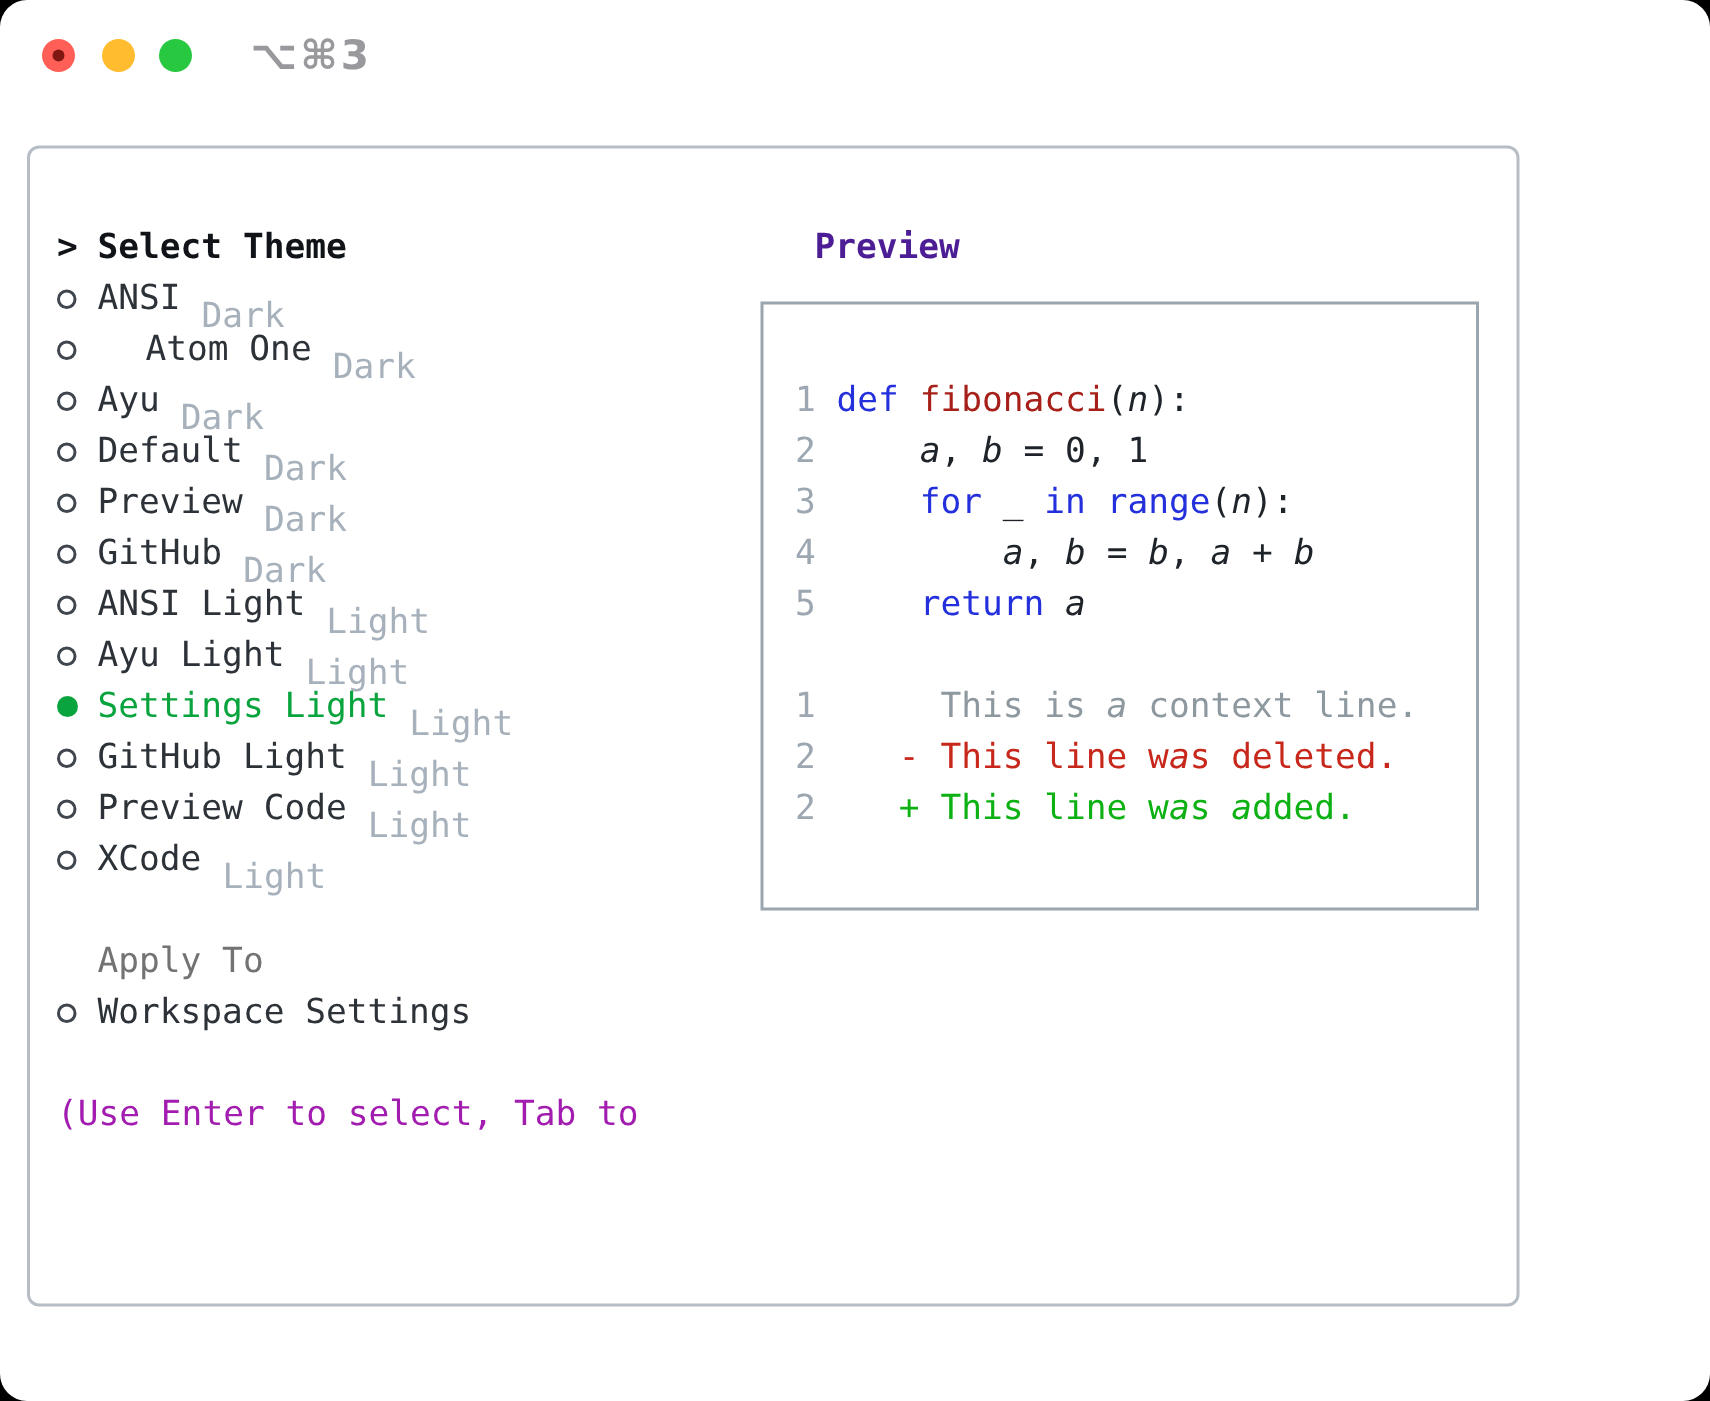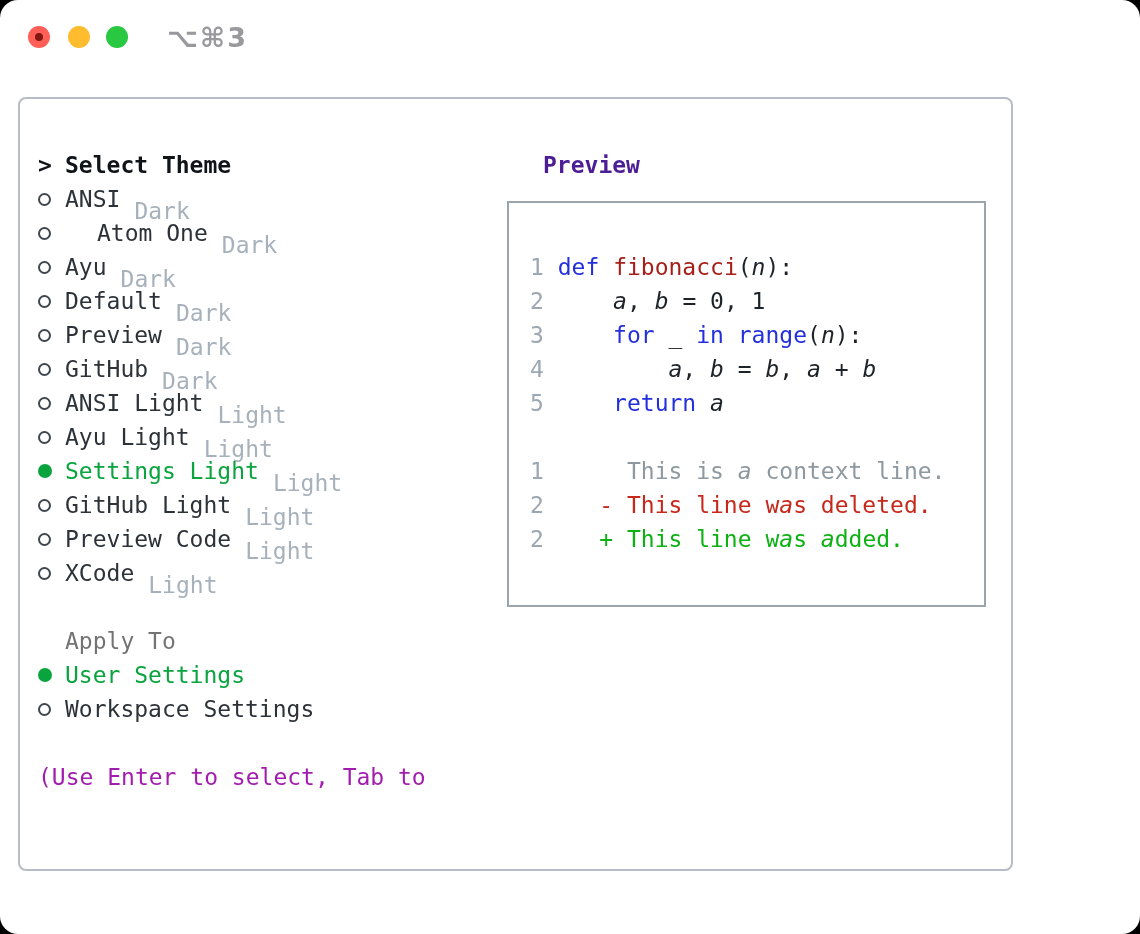--- a/index.html
+++ b/index.html
@@ -78,21 +78,20 @@
           <div class="row"><span class="marker"><span class="circ"></span></span><span style="color: rgb(44, 50, 56);">Preview</span><span class="badge" style="color: rgb(167, 177, 187);">Dark</span></div>
           <div class="row"><span class="marker"><span class="circ"></span></span><span style="color: rgb(44, 50, 56);">GitHub</span><span class="badge" style="color: rgb(167, 177, 187);">Dark</span></div>
           <div class="row"><span class="marker"><span class="circ"></span></span><span style="color: rgb(44, 50, 56);">ANSI Light</span><span class="badge" style="color: rgb(167, 177, 187);">Light</span></div>
           <div class="row"><span class="marker"><span class="circ"></span></span><span style="color: rgb(44, 50, 56);">Ayu Light</span><span class="badge" style="color: rgb(167, 177, 187);">Light</span></div>
           <div class="row"><span class="marker"><span class="dotf" style="background: rgb(10, 164, 62);"></span></span><span style="color: rgb(10, 164, 62);">Settings Light</span><span class="badge" style="color: rgb(167, 177, 187);">Light</span></div>
           <div class="row"><span class="marker"><span class="circ"></span></span><span style="color: rgb(44, 50, 56);">GitHub Light</span><span class="badge" style="color: rgb(167, 177, 187);">Light</span></div>
           <div class="row"><span class="marker"><span class="circ"></span></span><span style="color: rgb(44, 50, 56);">Preview Code</span><span class="badge" style="color: rgb(167, 177, 187);">Light</span></div>
           <div class="row"><span class="marker"><span class="circ"></span></span><span style="color: rgb(44, 50, 56);">XCode</span><span class="badge" style="color: rgb(167, 177, 187);">Light</span></div>
           <div class="row"></div>
           <div class="row"><span class="marker"></span><span style="color: #737373;">Apply To</span></div>
-          <div class="row"><span class="marker"><span class="dotf" style="background: rgb(10, 164, 62);"></span></span><span style="color: rgb(10, 164, 62);">User Settings</span></div>
           <div class="row"><span class="marker"><span class="circ"></span></span><span style="color: rgb(44, 50, 56);">Workspace Settings</span></div>
           <div class="row"></div>
           <div class="row"><span style="color: #a21caf;">(Use Enter to select, Tab to</span></div>
         </div>
 
       <div class="preview-title" style="color: #4c1d95; margin-left: 43px;">Preview</div>
 
       <div class="preview-box" style="border-color: rgb(154, 165, 174);">
         <div class="codewrap" id="code-lines"><div class="pline"><span style="color: rgb(156, 167, 178);">1</span><span style="color: rgb(29, 35, 41);"> </span><span style="color: rgb(35, 48, 220);">def</span><span style="color: rgb(29, 35, 41);"> </span><span style="color: rgb(166, 32, 25);">fibonacci</span><span style="color: rgb(29, 35, 41);">(</span><span style="color: rgb(29, 35, 41); font-style: italic;">n</span><span style="color: rgb(29, 35, 41);">):</span></div><div class="pline"><span style="color: rgb(156, 167, 178);">2</span><span style="color: rgb(29, 35, 41);">     </span><span style="color: rgb(29, 35, 41); font-style: italic;">a</span><span style="color: rgb(29, 35, 41);">, </span><span style="color: rgb(29, 35, 41); font-style: italic;">b</span><span style="color: rgb(29, 35, 41);"> = 0, 1</span></div><div class="pline"><span style="color: rgb(156, 167, 178);">3</span><span style="color: rgb(29, 35, 41);">     </span><span style="color: rgb(35, 48, 220);">for</span><span style="color: rgb(29, 35, 41);"> _ </span><span style="color: rgb(35, 48, 220);">in</span><span style="color: rgb(29, 35, 41);"> </span><span style="color: rgb(35, 48, 220);">range</span><span style="color: rgb(29, 35, 41);">(</span><span style="color: rgb(29, 35, 41); font-style: italic;">n</span><span style="color: rgb(29, 35, 41);">):</span></div><div class="pline"><span style="color: rgb(156, 167, 178);">4</span><span style="color: rgb(29, 35, 41);">         </span><span style="color: rgb(29, 35, 41); font-style: italic;">a</span><span style="color: rgb(29, 35, 41);">, </span><span style="color: rgb(29, 35, 41); font-style: italic;">b</span><span style="color: rgb(29, 35, 41);"> = </span><span style="color: rgb(29, 35, 41); font-style: italic;">b</span><span style="color: rgb(29, 35, 41);">, </span><span style="color: rgb(29, 35, 41); font-style: italic;">a</span><span style="color: rgb(29, 35, 41);"> + </span><span style="color: rgb(29, 35, 41); font-style: italic;">b</span></div><div class="pline"><span style="color: rgb(156, 167, 178);">5</span><span style="color: rgb(29, 35, 41);">     </span><span style="color: rgb(35, 48, 220);">return</span><span style="color: rgb(29, 35, 41);"> </span><span style="color: rgb(29, 35, 41); font-style: italic;">a</span></div><div class="pline"></div><div class="pline"><span style="color: rgb(156, 167, 178);">1</span><span style="color: rgb(142, 152, 159);">      This is </span><span style="color: rgb(142, 152, 159); font-style: italic;">a</span><span style="color: rgb(142, 152, 159);"> context line.</span></div><div class="pline"><span style="color: rgb(156, 167, 178);">2</span><span style="color: rgb(199, 40, 27);">    - This line w</span><span style="color: rgb(199, 40, 27); font-style: italic;">a</span><span style="color: rgb(199, 40, 27);">s deleted.</span></div><div class="pline"><span style="color: rgb(156, 167, 178);">2</span><span style="color: rgb(13, 177, 20);">    + This line w</span><span style="color: rgb(13, 177, 20); font-style: italic;">a</span><span style="color: rgb(13, 177, 20);">s </span><span style="color: rgb(13, 177, 20); font-style: italic;">a</span><span style="color: rgb(13, 177, 20);">dded.</span></div></div>
       </div>

